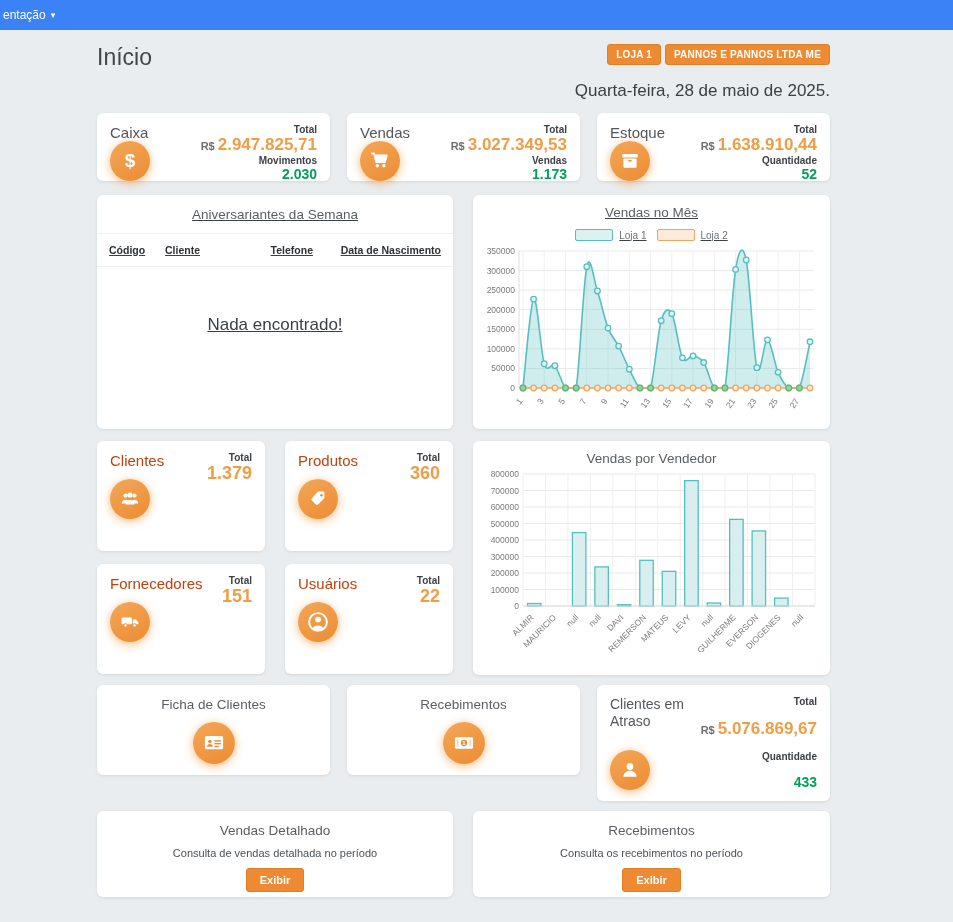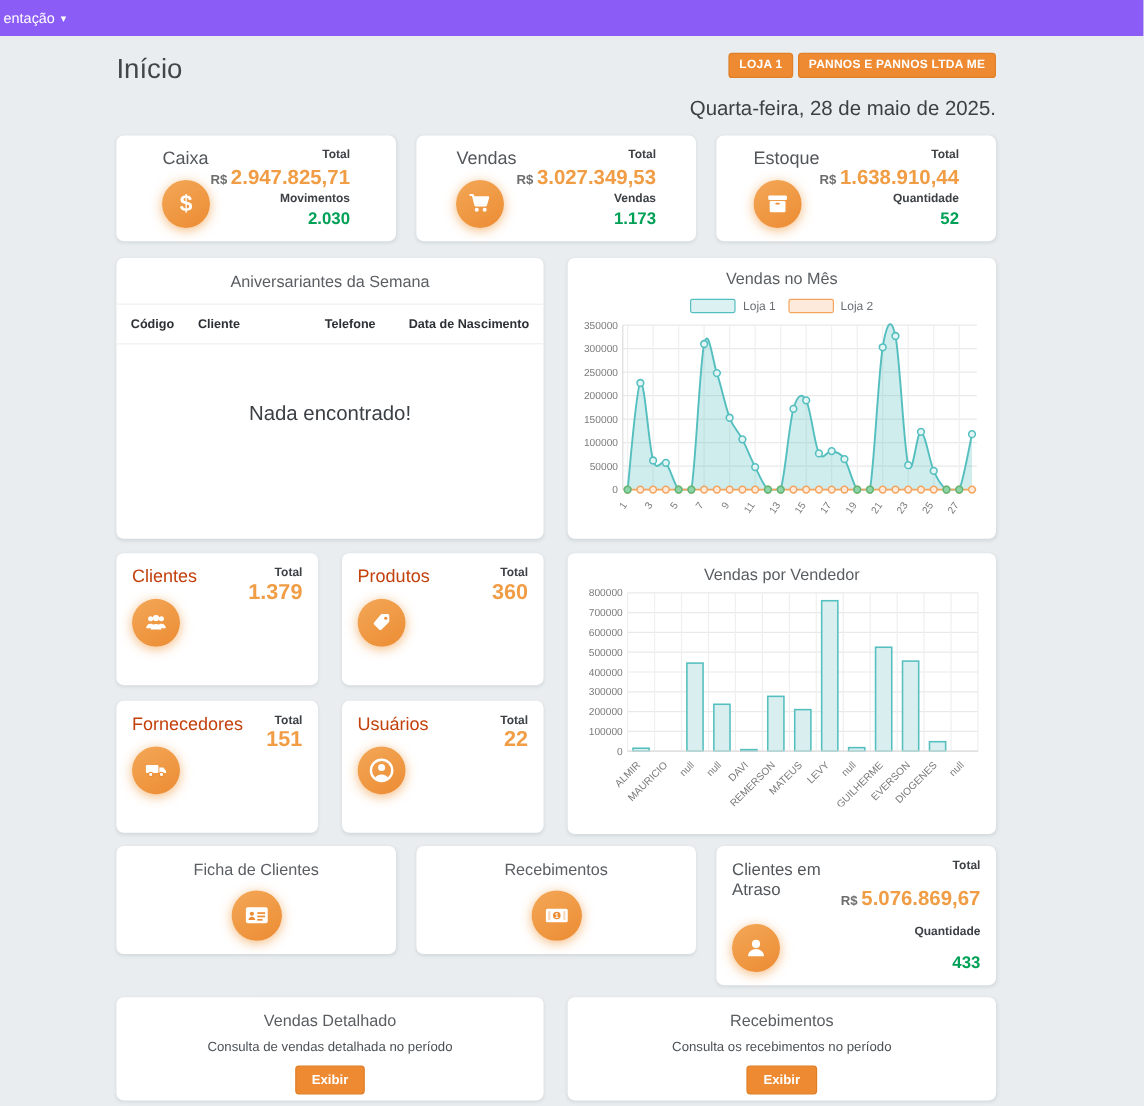--- a/index.html
+++ b/index.html
@@ -4,21 +4,21 @@
 <style>
   * { box-sizing: border-box; margin: 0; padding: 0; }
   html,body { width: 953px; height: 922px; }
   body {
     font-family: "Liberation Sans", "DejaVu Sans", sans-serif;
     background: #e9edf0;
     color: #3c4146;
     overflow: hidden;
   }
   .topbar {
-    height: 30px; background: #8b5cf6; display: flex; align-items: center;
+    height: 30px; background: #3b82f6; display: flex; align-items: center;
     color: #fff; font-size: 12px; padding-left: 3px;
   }
   .topbar .menu-item { display: flex; align-items: center; gap: 5px; cursor: pointer; }
   .topbar .caret { font-size: 9px; }
   .page { width: 733px; margin-left: 97px; padding-top: 10px; }
   .header-row { display: flex; justify-content: space-between; align-items: flex-start; margin-top: 4px; }
   .page-title { font-size: 23px; font-weight: 400; color: #41464b; }
   .hdr-buttons { display: flex; gap: 4px; }
   .hdr-btn {
     background: #ee8a31; color: #fff; border: 1px solid #e07f26; border-radius: 3px;
@@ -27,21 +27,21 @@
   }
   .date-line { text-align: right; font-size: 17px; color: #3b4045; margin: 10px 0 12px; }
 
   .card {
     background: #fff; border-radius: 6px; box-shadow: 0 1px 3px rgba(60,70,80,.12);
   }
   .grid3 { display: grid; grid-template-columns: 233px 233px 233px; gap: 17px; }
   .grid2 { display: grid; grid-template-columns: 356px 357px; gap: 20px; }
 
   
-  .stat-card { height: 88px; padding: 11px 13px; display: flex; justify-content: center; }
+  .stat-card { height: 68px; padding: 11px 13px; display: flex; justify-content: space-between; }
   .stat-left { display: flex; flex-direction: column; justify-content: space-between; }
   .stat-title { font-size: 15px; color: #53575b; }
   .icon-circle {
     width: 40px; height: 40px; border-radius: 50%;
     background: linear-gradient(150deg,#f3a757,#ec8c33);
     box-shadow: 0 2px 10px rgba(238,150,60,.65);
     display: flex; align-items: center; justify-content: center; flex: 0 0 auto;
   }
   .stat-right { text-align: right; display: flex; flex-direction: column; justify-content: space-between; }
   .mini-label { font-size: 10px; font-weight: bold; color: #3d4145; }
@@ -85,21 +85,21 @@
 
   
   .report-card { height: 86px; padding: 12px; text-align: center; }
   .report-desc { font-size: 11px; color: #4c5156; margin-top: 9px; }
   .exibir-btn {
     margin-top: 9px; background: #ee8a31; color: #fff; border: 1px solid #de7e25;
     border-radius: 3px; font-size: 11px; font-weight: bold; padding: 5px 13px; cursor: pointer;
     font-family: inherit;
   }
   .mb14 { margin-bottom: 14px; }
-  .mb12 { margin-bottom: 12px; }
+  .mb12 { margin-bottom: 12px; text-decoration: underline; }
   .mb10 { margin-bottom: 10px; }
   svg text { font-family: "Liberation Sans", "DejaVu Sans", sans-serif; }
 </style>
 </head>
 <body>
 
 <div class="topbar">
   <div class="menu-item">
     <span>entação</span>
     <span class="caret">▾</span>

